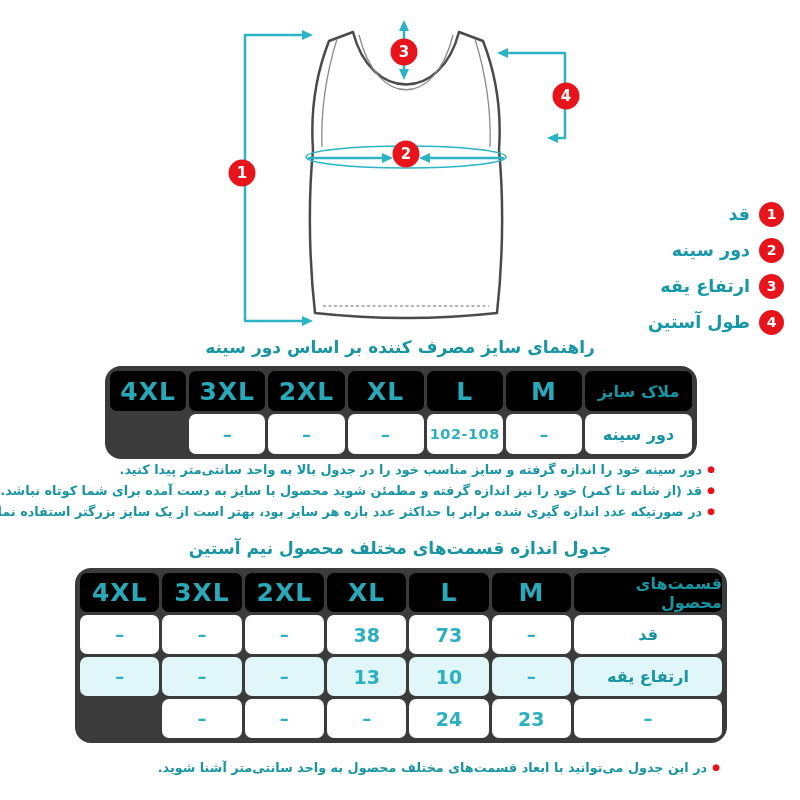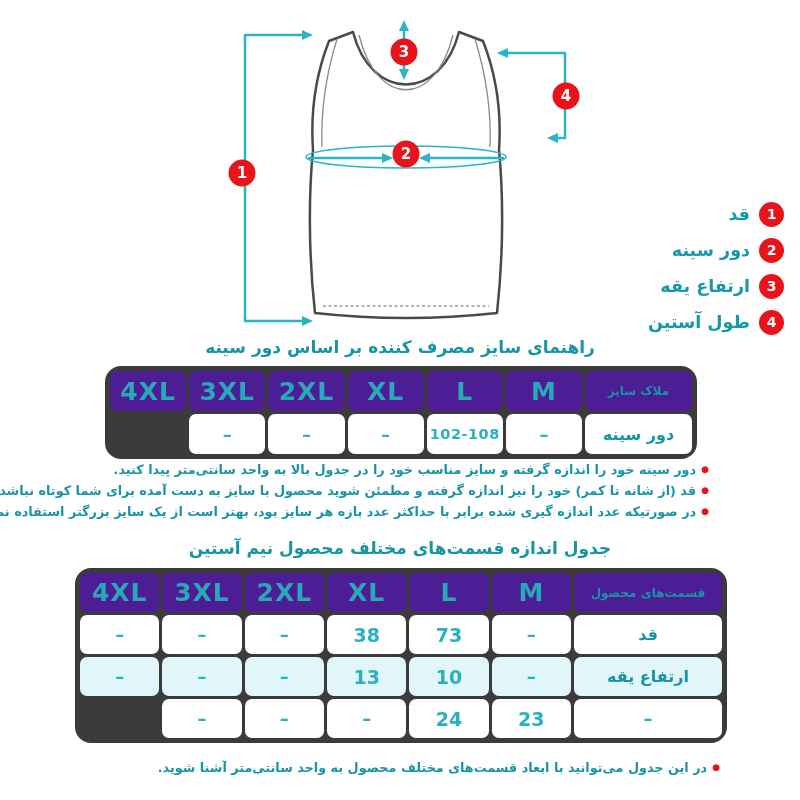--- a/index.html
+++ b/index.html
@@ -43,31 +43,31 @@
     box-sizing:border-box;
   }
   #table1{left:105px;top:366px;width:592px;grid-template-columns:107px repeat(6,1fr);}
   #table2{left:75px;top:568px;width:652px;grid-template-columns:148px repeat(6,1fr);}
   .cell{
     display:flex;align-items:center;justify-content:center;
     background:#ffffff;border-radius:7px;height:40px;
   }
   #table1 .cell{height:40px;}
   #table2 .cell{height:39px;}
-  .cell.hdr{background:#4c1d95;}
+  .cell.hdr{background:#000000;}
   .cell.tint{background:#e0f6f9;}
   .cell.sz{color:#28a8b8;font-weight:bold;font-size:25px;letter-spacing:1px;}
   .cell.rowlbl{color:#1795a3;font-weight:bold;font-size:16px;}
-  .cell.hdrlbl{color:#1795a3;font-weight:bold;font-size:12px;}
+  .cell.hdrlbl{color:#1795a3;font-weight:bold;font-size:16px;}
   .cell.val{color:#2bb0c1;font-weight:bold;font-size:19px;direction:ltr;}
   .cell.val.range{font-size:14.5px;letter-spacing:0.5px;}
   .cell.dash{color:#2bb0c1;font-weight:bold;font-size:18px;}
 
   
-  #notes{right:91px;top:459px;width:640px;direction:rtl;text-align:right;}
+  #notes{right:85px;top:459px;width:640px;direction:rtl;text-align:right;}
   .note-line{
     color:#1795a3;font-weight:bold;font-size:12.8px;line-height:21px;
     white-space:nowrap;
   }
   .bullet{color:#e7141c;font-size:9px;vertical-align:2px;margin-left:5px;}
   #bottom-note{right:80px;top:760px;direction:rtl;text-align:right;
     color:#1795a3;font-weight:bold;font-size:12.8px;white-space:nowrap;}
 </style>
 </head>
 <body>

